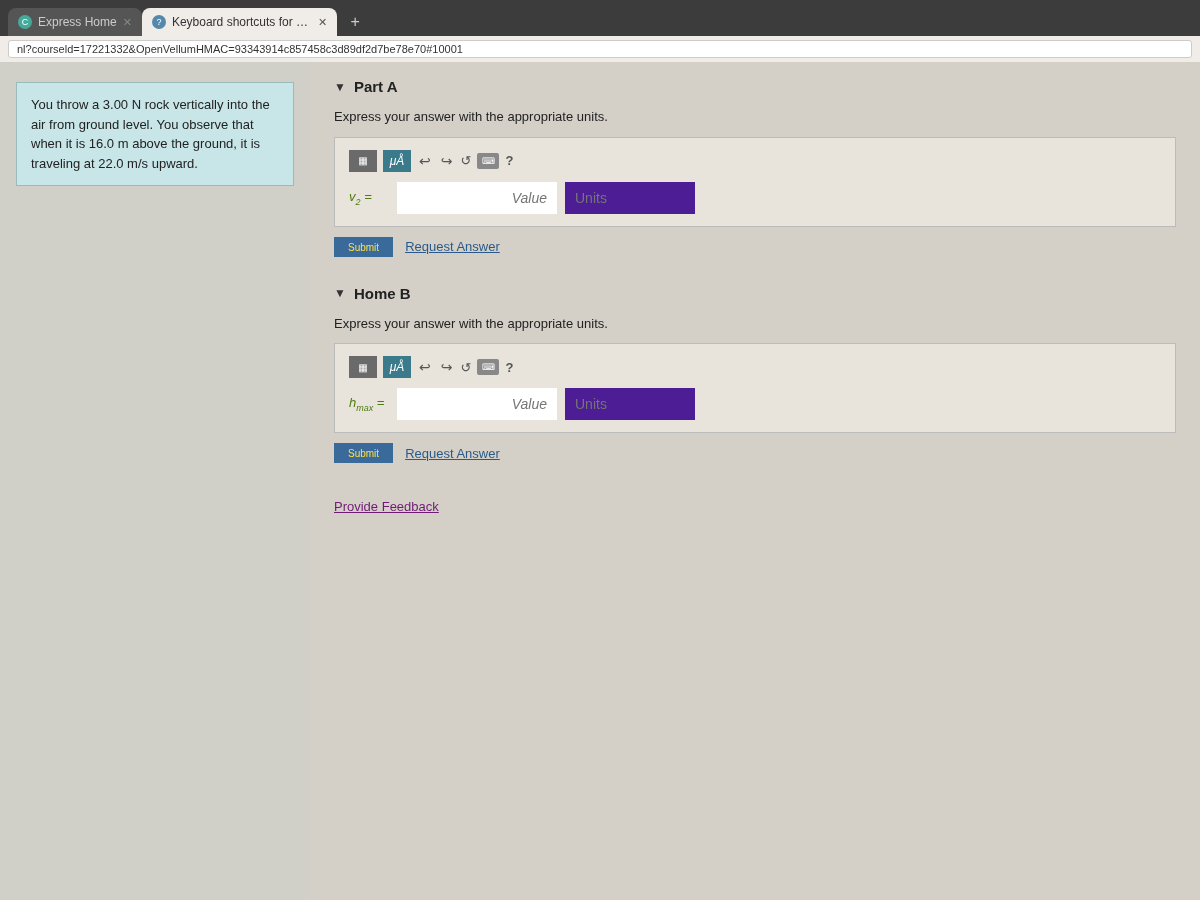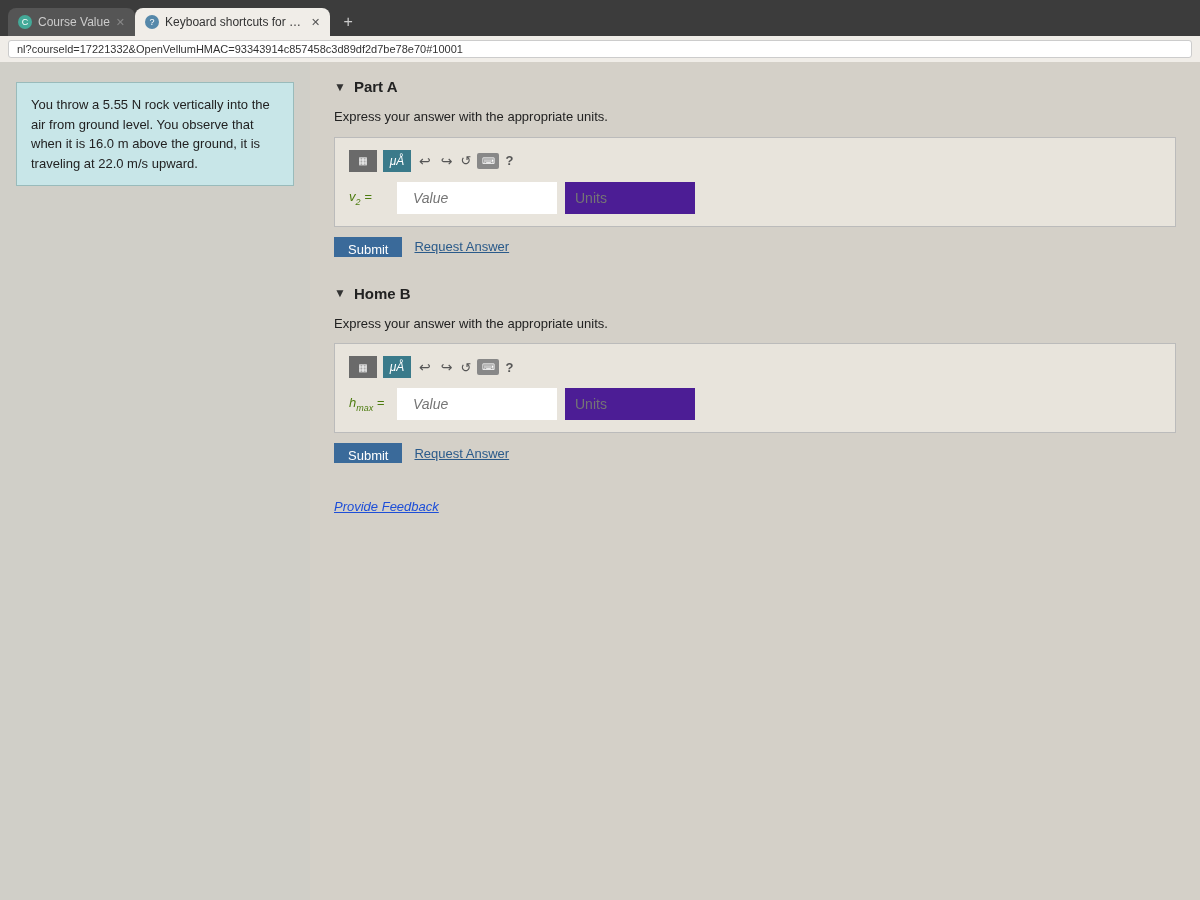--- a/index.html
+++ b/index.html
@@ -217,107 +217,107 @@
     }
     .variable-label {
       font-size: 13px;
       color: #4d7c0f;
       font-style: italic;
       min-width: 40px;
     }
     .value-input {
       border: none;
       background: white;
-      padding: 6px 16px;
+      padding: 6px 10px;
       font-size: 14px;
       color: #aaa;
       width: 160px;
       height: 32px;
       outline: none;
       font-style: italic;
+      text-align: right;
     }
     .units-input {
       border: none;
       background: #4c1d95;
       padding: 6px 10px;
       font-size: 14px;
       color: #999;
       width: 130px;
       height: 32px;
       outline: none;
     }
 
     .submit-row {
       display: flex;
       align-items: center;
       gap: 12px;
       margin-top: 10px;
     }
     .submit-btn {
       background: #3a6a9a;
-      color: #ffffff;
+      color: #fde047;
       border: none;
       padding: 5px 14px;
-      font-size: 13px;
+      font-size: 10px;
       cursor: pointer;
       height: 20px;
     }
     .request-answer-link {
       color: #2a5a8a;
       font-size: 13px;
       text-decoration: underline;
       cursor: pointer;
       background: none;
       border: none;
     }
 
     .feedback-link {
-      color: #1d4ed8;
+      color: #701a75;
       font-size: 13px;
       text-decoration: underline;
       cursor: pointer;
       background: none;
       border: none;
       margin-top: 8px;
       display: inline-block;
-      font-style: italic;
     }
 
     
     sub, sup {
       font-size: 9px;
     }
   </style>
 </head>
 <body>
 
 <div class="browser-chrome">
   <div class="tab-bar">
     <div class="tab">
       <div class="tab-favicon">C</div>
-      <span style="overflow:hidden;text-overflow:ellipsis;white-space:nowrap;max-width:140px;">Course Value</span>
+      <span style="overflow:hidden;text-overflow:ellipsis;white-space:nowrap;max-width:140px;">Express Home</span>
       <span class="tab-close">✕</span>
     </div>
     <div class="tab active">
       <div class="tab-favicon" style="background:#5588aa;">?</div>
       <span style="overflow:hidden;text-overflow:ellipsis;white-space:nowrap;max-width:140px;">Keyboard shortcuts for entering</span>
       <span class="tab-close">✕</span>
     </div>
     <div class="tab-new">+</div>
   </div>
   <div class="address-bar-row">
     <div class="address-bar">nl?courseld=17221332&amp;OpenVellumHMAC=93343914c857458c3d89df2d7be78e70#10001</div>
   </div>
 </div>
 
 <div class="page-content">
 
   <div class="left-panel">
     <div class="problem-box">
-      <span>You throw a 5.55 N rock vertically into the air from ground level. You observe that when it is 16.0 m above the ground, it is traveling at 22.0 m/s upward.</span>
+      <span>You throw a 3.00 N rock vertically into the air from ground level. You observe that when it is 16.0 m above the ground, it is traveling at 22.0 m/s upward.</span>
     </div>
   </div>
 
   <div class="right-panel">
 
     
     <div class="part-section">
       <div class="part-header">
         <span class="part-arrow">▼</span>
         <span class="part-title">Part A</span>

